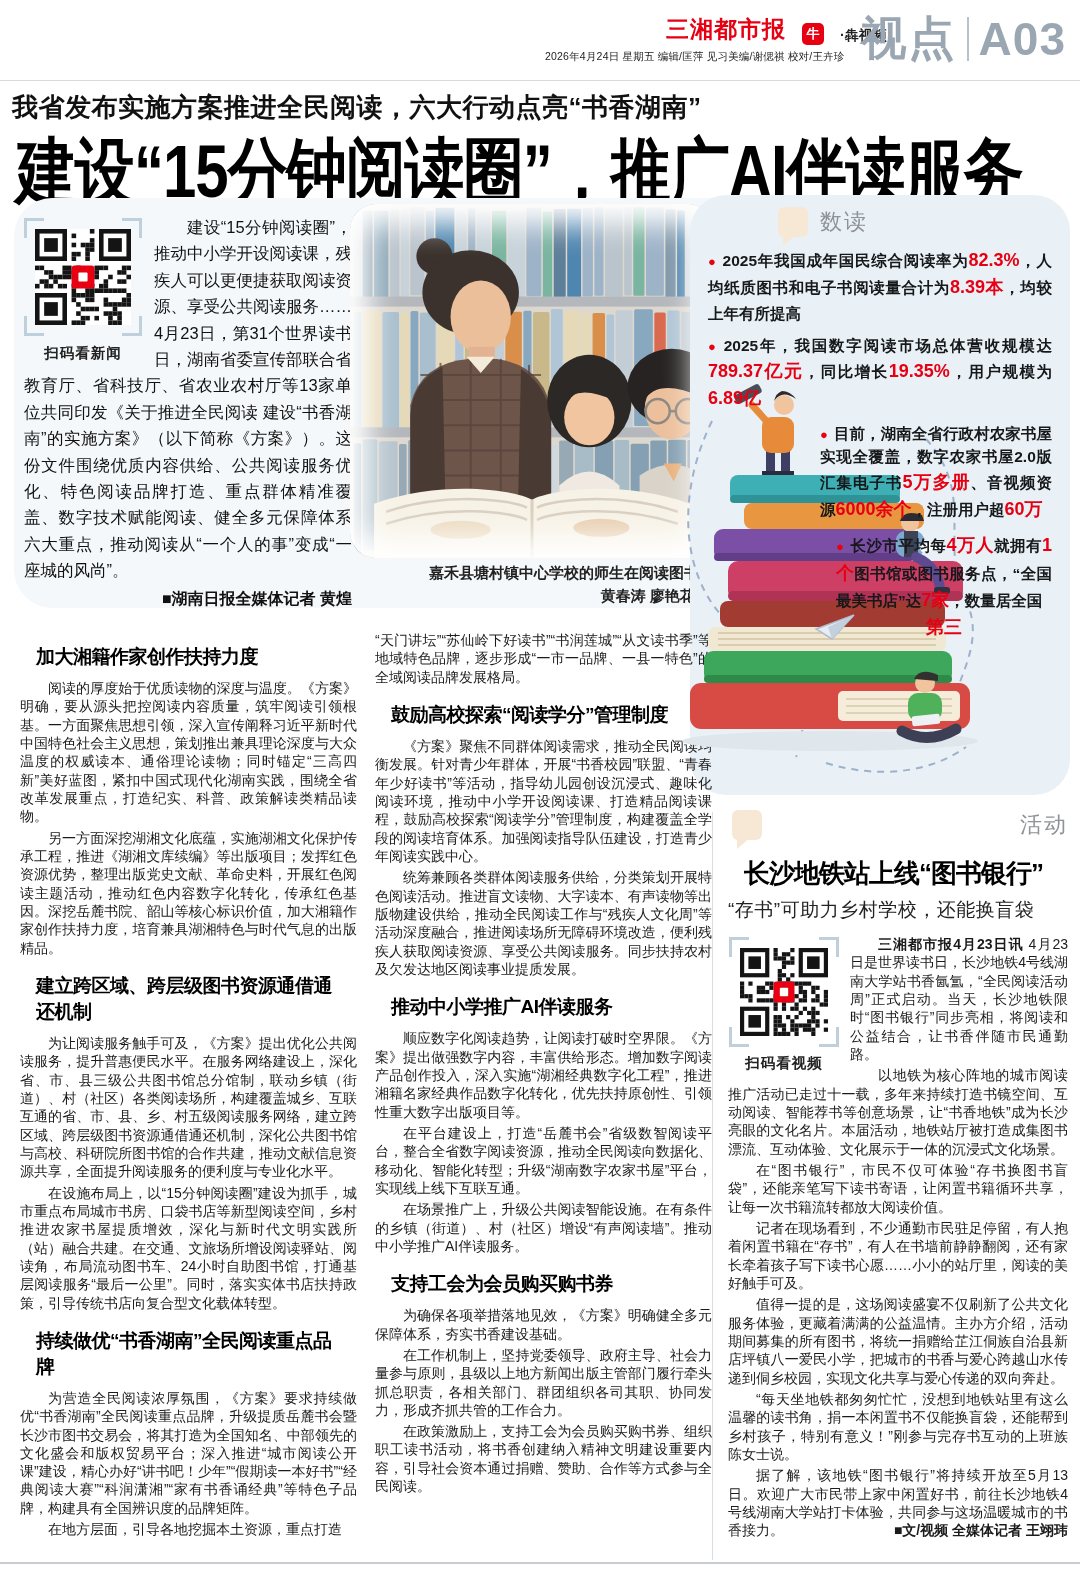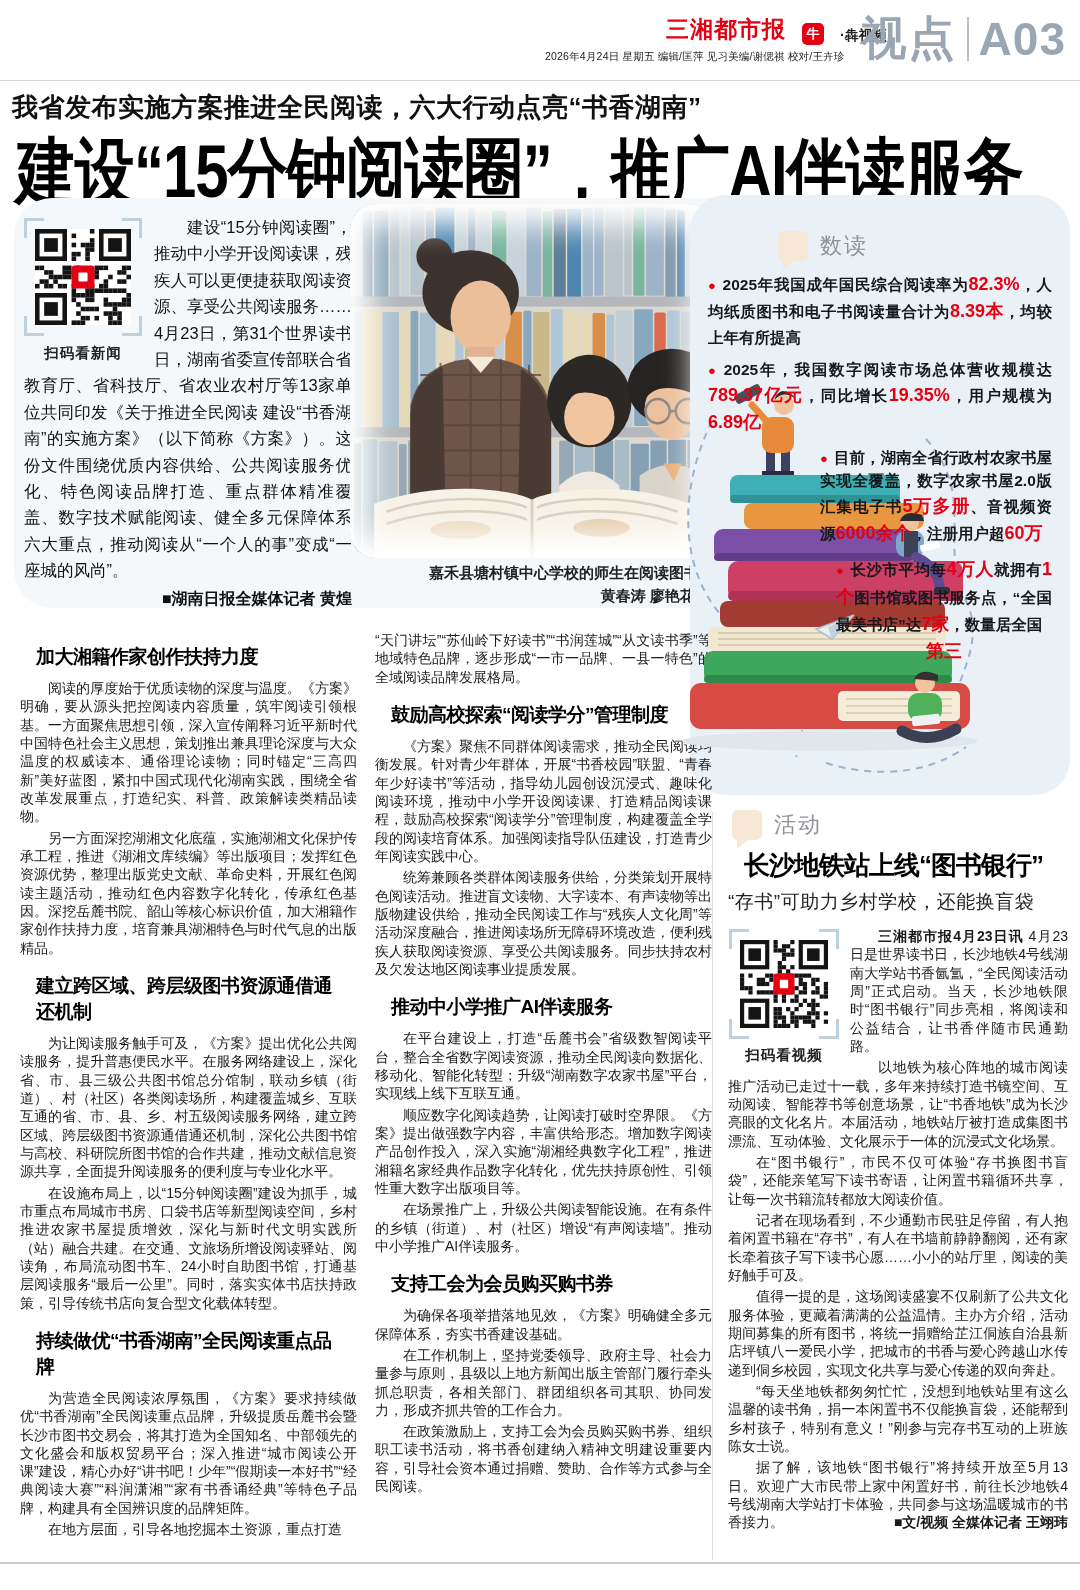--- a/index.html
+++ b/index.html
@@ -17,21 +17,21 @@
   .section-divider { width:2px; height:44px; background:#b7c1ca; }
   .page-no { font-size:46px; font-weight:700; letter-spacing:1px; }
   .header-rule { position:absolute; left:0; top:80px; width:1080px; height:1px; background:#d7dadd; }
 
   
   .kicker { position:absolute; left:12px; top:90px; font-size:26px; font-weight:700; color:#111; letter-spacing:0.5px; }
   .main-title { position:absolute; left:16px; top:124px; font-size:60px; font-weight:900; color:#000; white-space:nowrap; transform:scaleY(1.22); transform-origin:left top; letter-spacing:-1px; }
 
   
   .feature-bg { position:absolute; left:14px; top:198px; width:1052px; height:410px; background:#f5f8fb; border-radius:38px; }
-  .shudu-panel { position:absolute; left:690px; top:195px; width:380px; height:600px; background:#e9f1f7; border-radius:36px; padding:32px 18px; }
+  .shudu-panel { position:absolute; left:690px; top:195px; width:380px; height:600px; background:#e9f1f7; border-radius:36px; padding:8px 18px; }
   .bubble-label { display:flex; align-items:center; gap:12px; margin:4px 0 10px 42px; }
   .shudu-panel .bubble-label { margin-left:70px; }
   .bubble-icon { width:30px; height:30px; background:#f7e8d5; border-radius:6px; position:relative; }
   .bubble-icon::after { content:""; position:absolute; left:5px; bottom:-9px; border-left:7px solid #f7e8d5; border-top:6px solid #f7e8d5; border-right:7px solid transparent; border-bottom:6px solid transparent; }
   .bubble-text { font-size:22px; color:#8f9296; letter-spacing:2px; }
   .shudu-item { font-size:15.5px; line-height:1.52; font-weight:600; color:#16181a; text-align:justify; margin:9px 0; position:relative; z-index:2; }
   .shudu-item .dot { color:#e60012; font-size:13px; margin-right:6px; }
   .shudu-item .hl { color:#e60012; font-weight:800; font-size:18px; }
   .shudu-item:nth-child(3) { margin-left:112px; }
   .shudu-item:nth-child(4) { margin-left:128px; }
@@ -61,21 +61,21 @@
   .article { position:absolute; top:628px; width:337px; }
   .article p { font-size:14px; line-height:1.31; margin:3px 0; text-align:justify; color:#1b1b1b; text-indent:2em; }
   .article p.no-indent { text-indent:0; }
   .article h3 { font-size:19px; font-weight:800; color:#000; margin:16px 16px 9px; letter-spacing:-0.5px; }
   #col1 { left:20px; }
   #col2 { left:375px; }
   .vrule { position:absolute; left:712px; top:812px; width:1px; height:748px; background:#d9dee3; }
 
   
   .activity { position:absolute; left:728px; top:806px; width:340px; }
-  .activity .bubble-label { margin-left:4px; margin-bottom:8px; }
+  .activity .bubble-label { margin-left:4px; margin-bottom:16px;justify-content:space-between; }
   .activity-title { font-size:26px; font-weight:900; color:#000; letter-spacing:-1px; margin:2px 16px 6px; }
   .activity-subtitle { font-size:19px; font-weight:500; color:#222; margin-bottom:12px; letter-spacing:0.5px; }
   .activity-body { font-size:14px; }
   .activity-body p { font-size:14px; line-height:1.31; margin:3px 0; text-align:justify; text-indent:2em; }
   .activity-body .lead-in { font-weight:800; }
   .article-byline { float:right; font-weight:800; text-indent:0; }
   .activity-body .qr-block { width:112px; margin:2px 10px 2px 0; }
 
   .bottom-rule { position:absolute; left:0; top:1562px; width:1080px; height:2px; background:#c9ccd0; }
 </style>
@@ -464,22 +464,22 @@
       <h3>持续做优“书香湖南”全民阅读重点品牌</h3>
       <p>为营造全民阅读浓厚氛围，《方案》要求持续做优“书香湖南”全民阅读重点品牌，升级提质岳麓书会暨长沙市图书交易会，将其打造为全国知名、中部领先的文化盛会和版权贸易平台；深入推进“城市阅读公开课”建设，精心办好“讲书吧！少年”“假期读一本好书”“经典阅读大赛”“科润潇湘”“家有书香诵经典”等特色子品牌，构建具有全国辨识度的品牌矩阵。</p>
       <p>在地方层面，引导各地挖掘本土资源，重点打造</p>
     </div>
   <div id="col2" class="article">
       <p class="no-indent">“天门讲坛”“苏仙岭下好读书”“书润莲城”“从文读书季”等地域特色品牌，逐步形成“一市一品牌、一县一特色”的全域阅读品牌发展格局。</p>
       <h3>鼓励高校探索“阅读学分”管理制度</h3>
       <p>《方案》聚焦不同群体阅读需求，推动全民阅读均衡发展。针对青少年群体，开展“书香校园”联盟、“青春年少好读书”等活动，指导幼儿园创设沉浸式、趣味化阅读环境，推动中小学开设阅读课、打造精品阅读课程，鼓励高校探索“阅读学分”管理制度，构建覆盖全学段的阅读培育体系。加强阅读指导队伍建设，打造青少年阅读实践中心。</p>
       <p>统筹兼顾各类群体阅读服务供给，分类策划开展特色阅读活动。推进盲文读物、大字读本、有声读物等出版物建设供给，推动全民阅读工作与“残疾人文化周”等活动深度融合，推进阅读场所无障碍环境改造，便利残疾人获取阅读资源、享受公共阅读服务。同步扶持农村及欠发达地区阅读事业提质发展。</p>
       <h3>推动中小学推广AI伴读服务</h3>
+      <p>顺应数字化阅读趋势，让阅读打破时空界限。《方案》提出做强数字内容，丰富供给形态。增加数字阅读产品创作投入，深入实施“湖湘经典数字化工程”，推进湘籍名家经典作品数字化转化，优先扶持原创性、引领性重大数字出版项目等。</p>
       <p>在平台建设上，打造“岳麓书会”省级数智阅读平台，整合全省数字阅读资源，推动全民阅读向数据化、移动化、智能化转型；升级“湖南数字农家书屋”平台，实现线上线下互联互通。</p>
-      <p>顺应数字化阅读趋势，让阅读打破时空界限。《方案》提出做强数字内容，丰富供给形态。增加数字阅读产品创作投入，深入实施“湖湘经典数字化工程”，推进湘籍名家经典作品数字化转化，优先扶持原创性、引领性重大数字出版项目等。</p>
       <p>在场景推广上，升级公共阅读智能设施。在有条件的乡镇（街道）、村（社区）增设“有声阅读墙”。推动中小学推广AI伴读服务。</p>
       <h3>支持工会为会员购买购书券</h3>
       <p>为确保各项举措落地见效，《方案》明确健全多元保障体系，夯实书香建设基础。</p>
       <p>在工作机制上，坚持党委领导、政府主导、社会力量参与原则，县级以上地方新闻出版主管部门履行牵头抓总职责，各相关部门、群团组织各司其职、协同发力，形成齐抓共管的工作合力。</p>
       <p>在政策激励上，支持工会为会员购买购书券、组织职工读书活动，将书香创建纳入精神文明建设重要内容，引导社会资本通过捐赠、赞助、合作等方式参与全民阅读。</p>
     </div>
   <div class="vrule"></div>
 
   <div class="activity">
     <div class="bubble-label">

